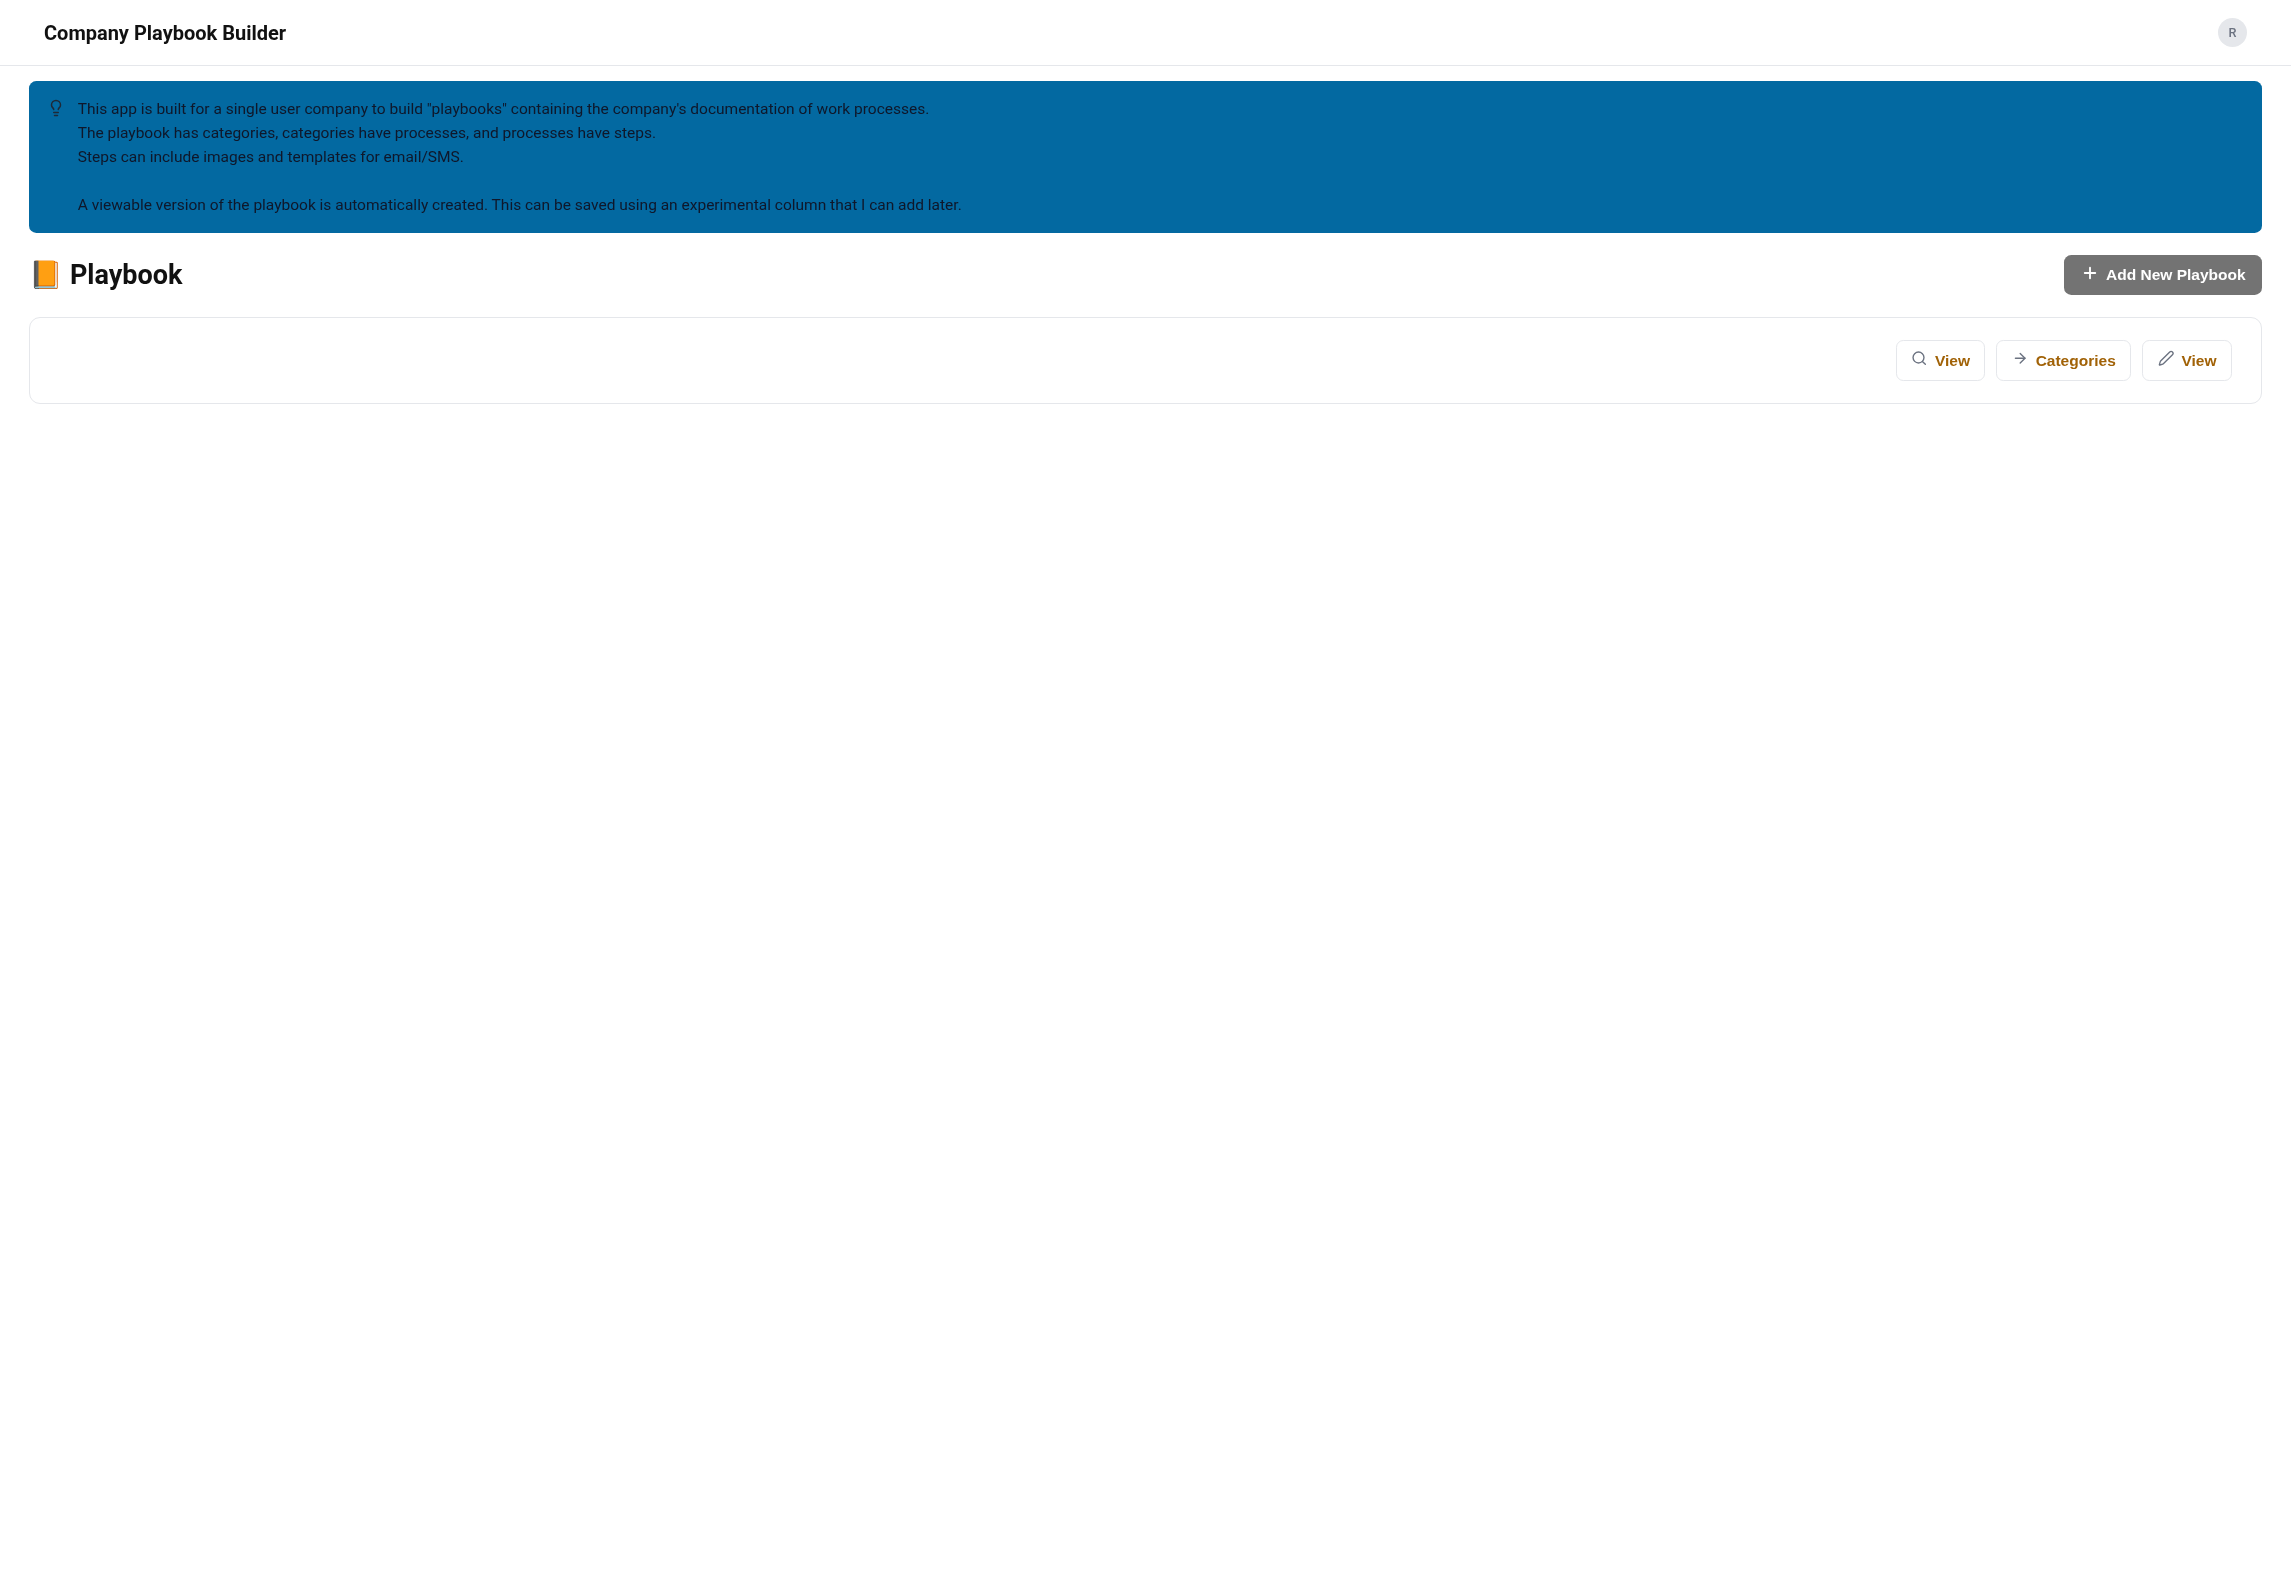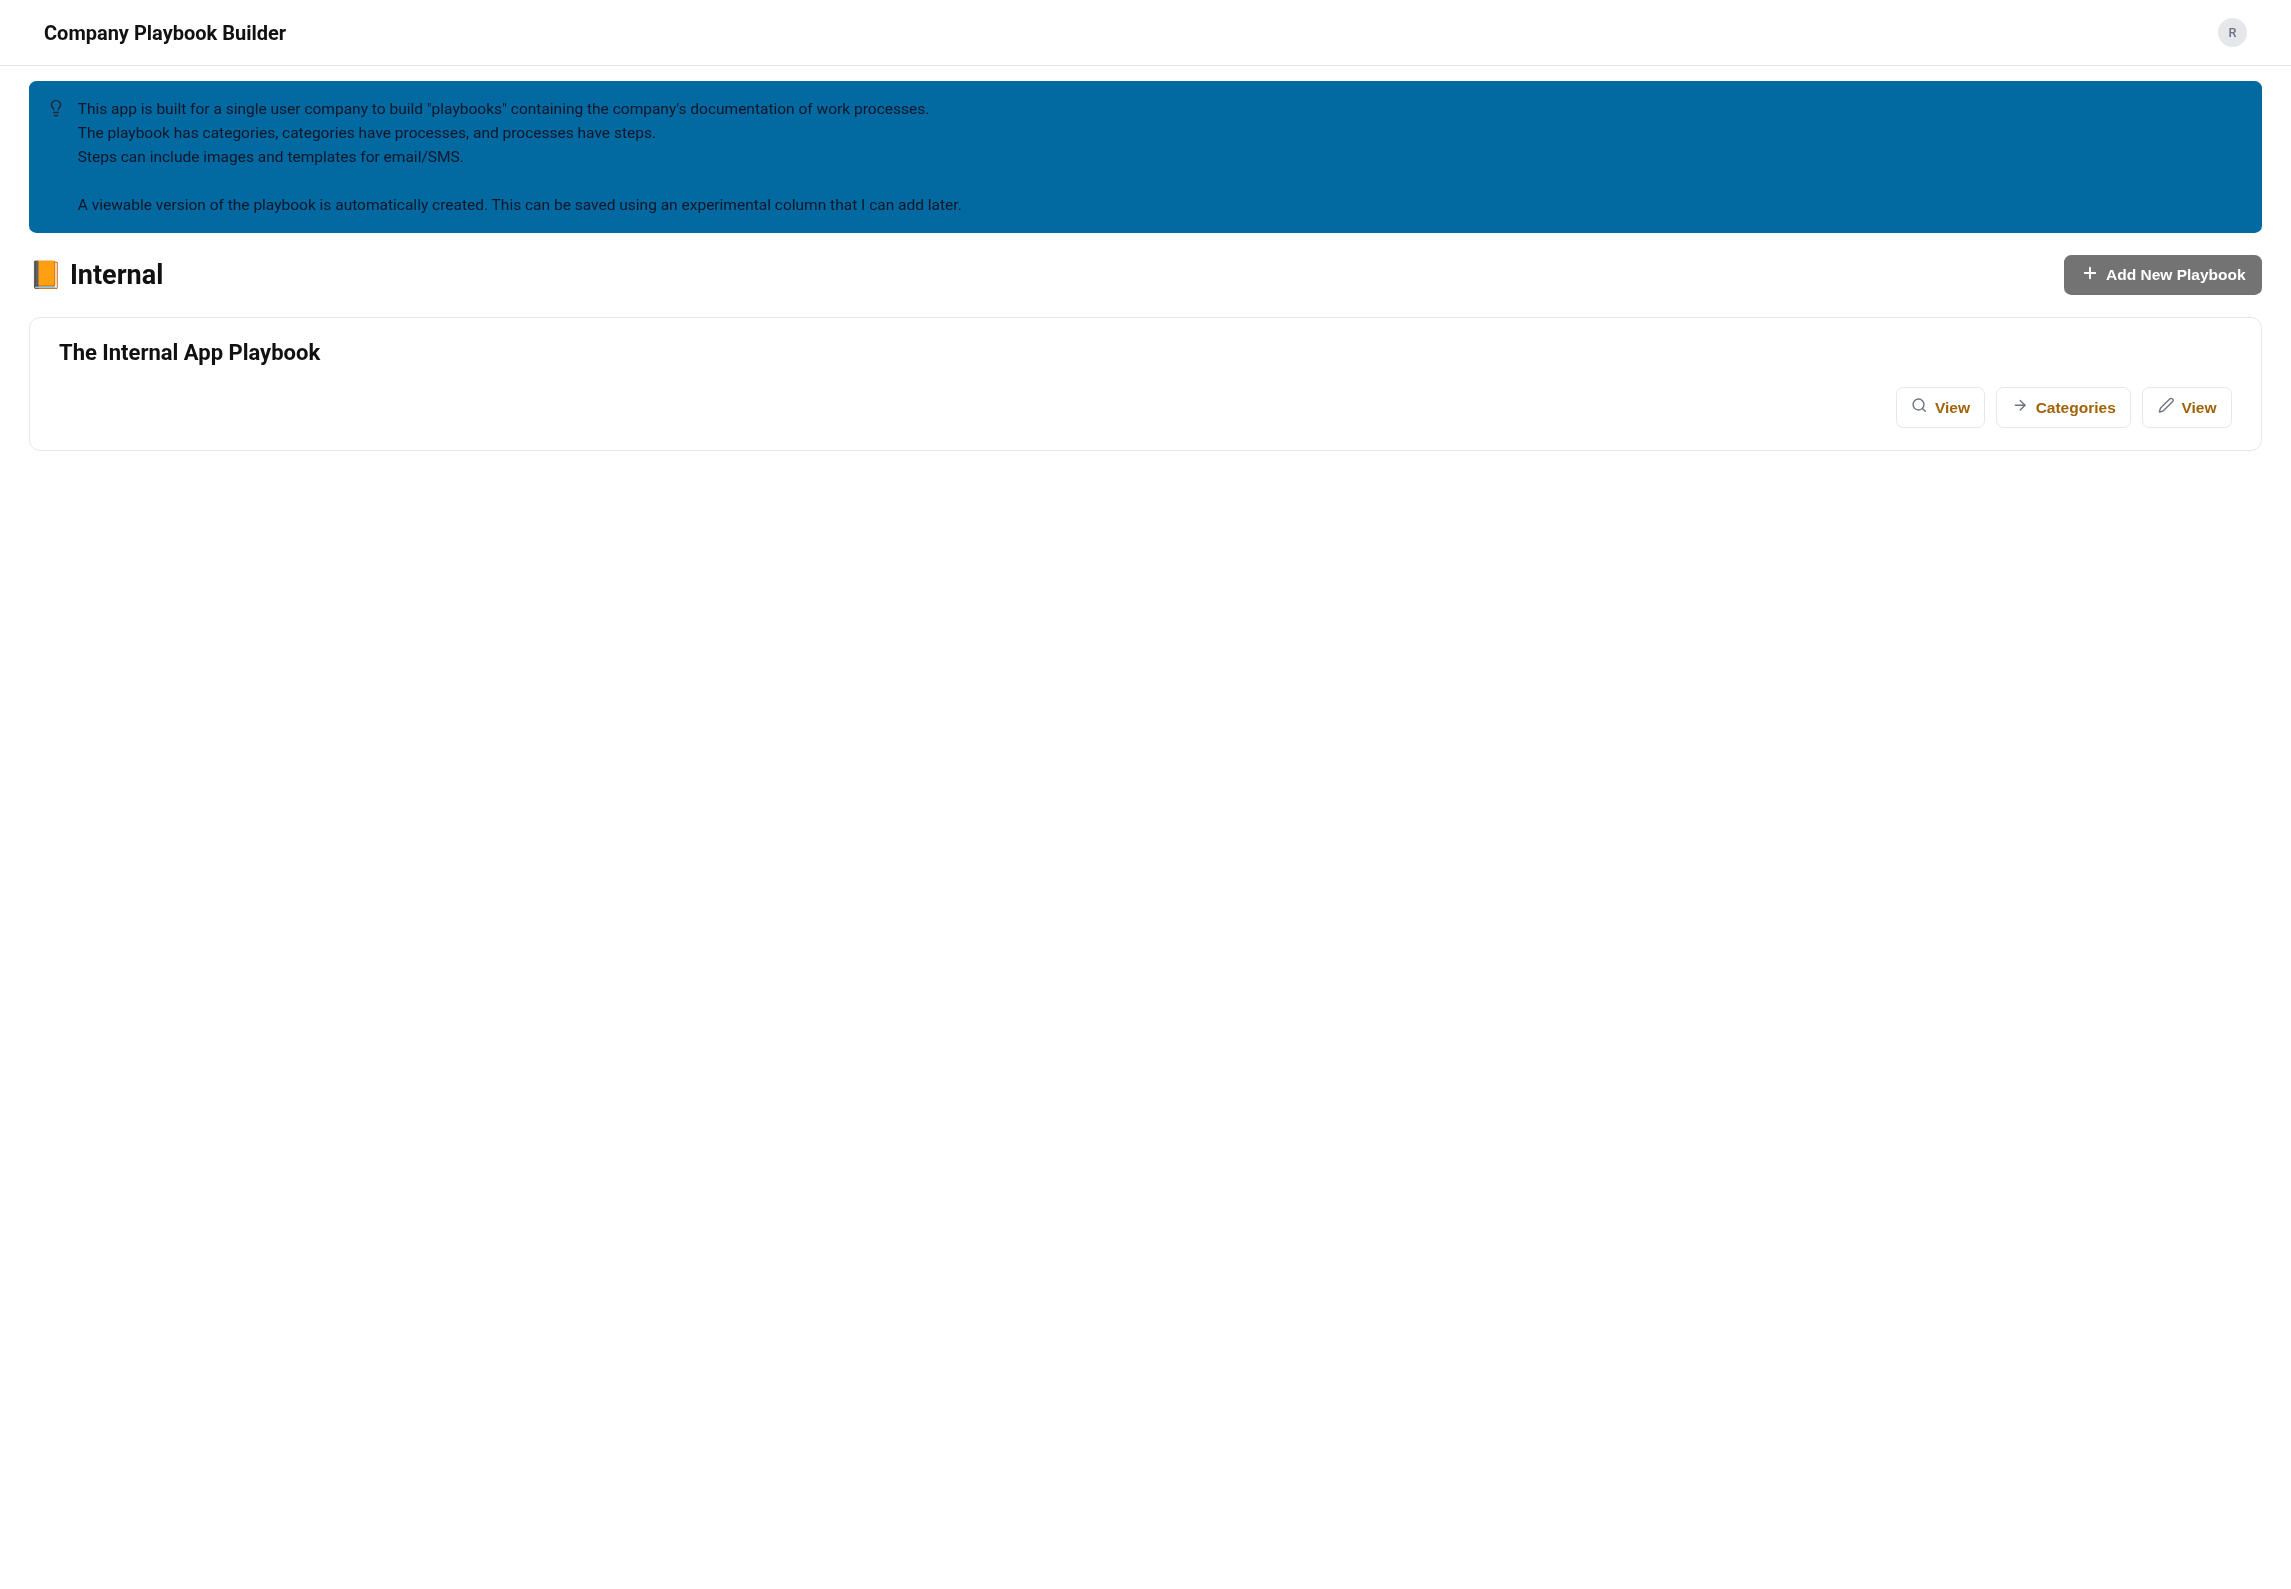--- a/index.html
+++ b/index.html
@@ -173,34 +173,33 @@
     <div class="info-banner-text">This app is built for a single user company to build "playbooks" containing the company's documentation of work processes.
 The playbook has categories, categories have processes, and processes have steps.
 Steps can include images and templates for email/SMS.
 
 A viewable version of the playbook is automatically created. This can be saved using an experimental column that I can add later.</div>
   </div>
 
   <div class="section-header">
     <h2 class="section-title">
       <span>📙</span>
-      <span>Internal</span>
+      <span>Playbook</span>
     </h2>
     <button class="btn-primary">
       <span>
         <svg viewBox="0 0 24 24" fill="none" stroke-width="2.5" stroke-linecap="round" stroke-linejoin="round">
           <path d="M12 5v14M5 12h14"></path>
         </svg>
       </span>
       <span>Add New Playbook</span>
     </button>
   </div>
 
   <div class="card">
-    <h3 class="card-title">The Internal App Playbook</h3>
     <div class="card-actions">
 
       <button class="btn-secondary">
         <span>
           <svg viewBox="0 0 24 24" fill="none" stroke-width="2" stroke-linecap="round" stroke-linejoin="round">
             <circle cx="11" cy="11" r="8"></circle>
             <path d="m21 21-4.3-4.3"></path>
           </svg>
         </span>
         <span>View</span>

